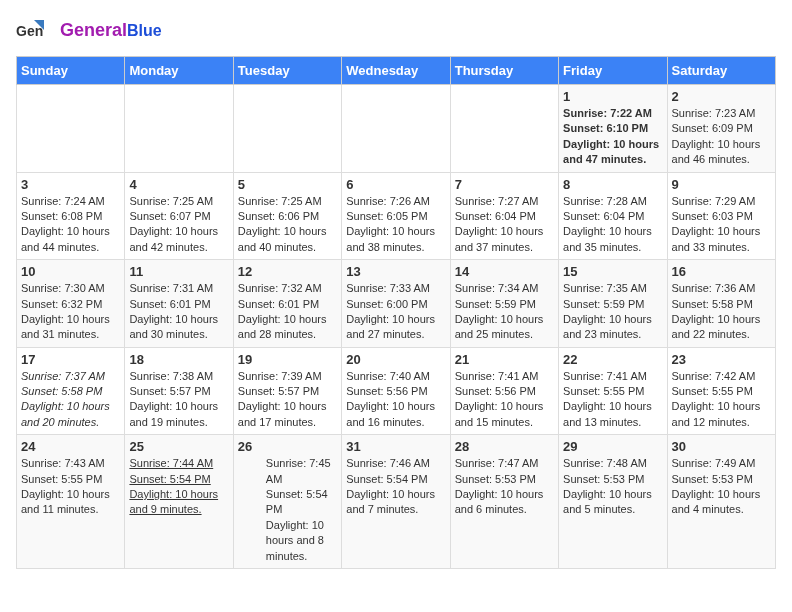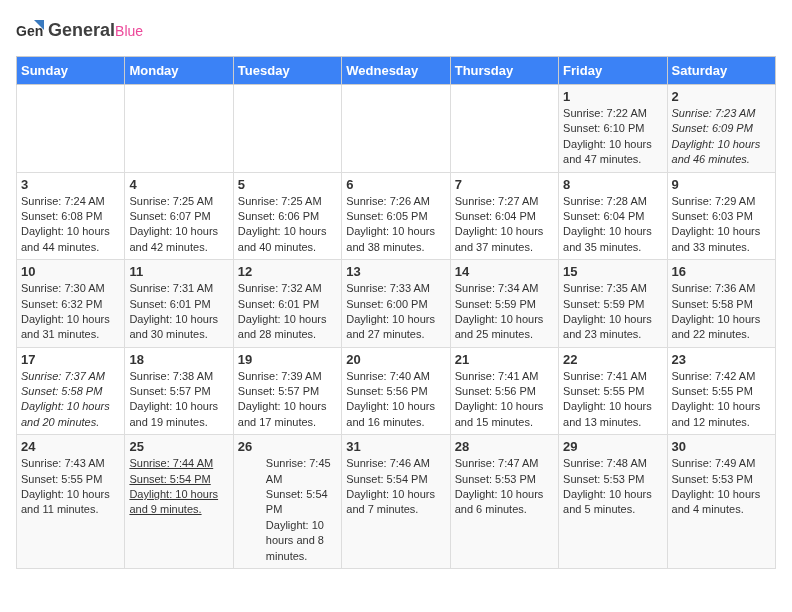--- a/index.html
+++ b/index.html
@@ -12,31 +12,31 @@
     }
     .header {
       display: flex;
       align-items: flex-start;
       justify-content: space-between;
       margin-bottom: 12px;
     }
     .logo {
       display: flex;
       align-items: center;
-      gap: 4px;
+      gap: 16px;
     }
     .logo-text-general {
       font-size: 18px;
       font-weight: bold;
-      color: #404040;
+      color: #a21caf;
     }
     .logo-text-blue {
-      font-size: 14px;
-      font-weight: normal;
-      color: #ec4899;
+      font-size: 16px;
+      font-weight: bold;
+      color: #1d4ed8;
     }
     .logo-icon {
       width: 28px;
       height: 28px;
     }
     .title-block {
       text-align: right;
     }
     .title-block h1 {
       font-size: 32px;
@@ -120,27 +120,27 @@
   </thead>
   <tbody>
   <tr>
         <td class="empty-cell"></td>
         <td class="empty-cell"></td>
         <td class="empty-cell"></td>
         <td class="empty-cell"></td>
         <td class="empty-cell"></td>
         <td>
           <span class="day-number">1</span>
-          <div class="day-cell-content" style="white-space: pre-line;">Sunrise: 7:22 AM
+          <div class="day-cell-content" style="white-space: pre-line; font-weight: bold;">Sunrise: 7:22 AM
 Sunset: 6:10 PM
 Daylight: 10 hours and 47 minutes.</div>
         </td>
         <td>
           <span class="day-number">2</span>
-          <div class="day-cell-content" style="white-space: pre-line; font-style: italic;">Sunrise: 7:23 AM
+          <div class="day-cell-content" style="white-space: pre-line;">Sunrise: 7:23 AM
 Sunset: 6:09 PM
 Daylight: 10 hours and 46 minutes.</div>
         </td>
       </tr>
       <tr>
         <td>
           <span class="day-number">3</span>
           <div class="day-cell-content" style="white-space: pre-line;">Sunrise: 7:24 AM
 Sunset: 6:08 PM
 Daylight: 10 hours and 44 minutes.</div>

